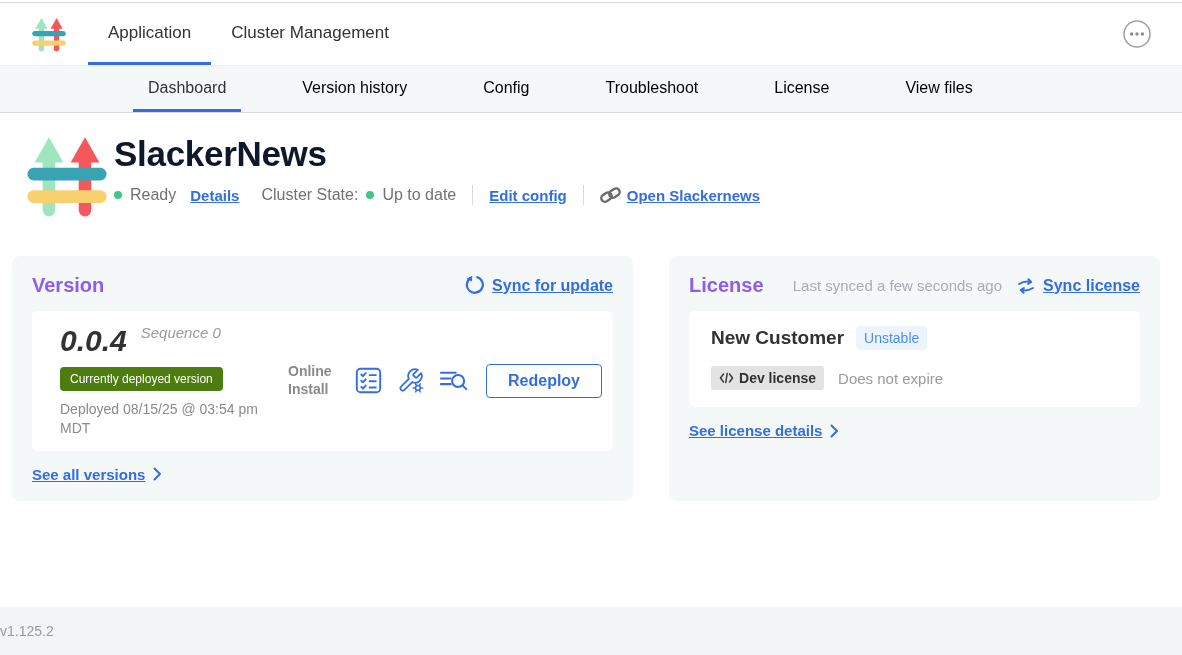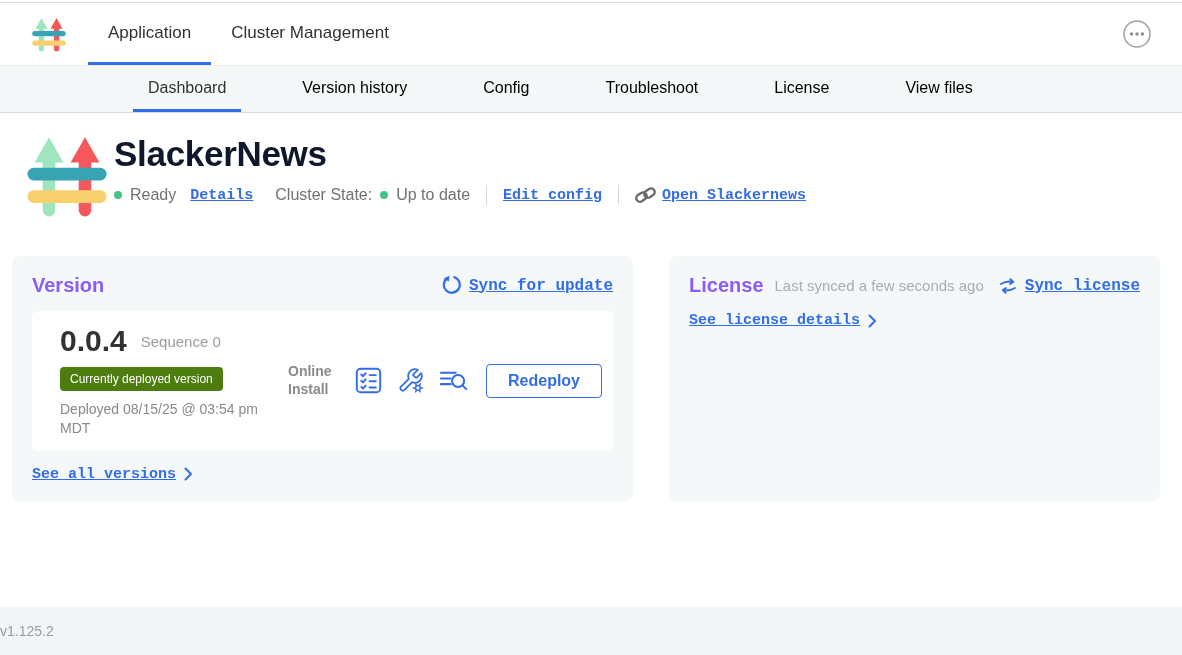--- a/index.html
+++ b/index.html
@@ -25,34 +25,34 @@
 
   
   .app-head { display:flex; padding:15px 0 0 22px; }
   .big-logo { width:90px; height:94px; flex:none; }
   .app-head-col { margin-left:2px; padding-top:6px; }
   .app-title { font-size:35px; font-weight:700; color:#0f172a; letter-spacing:-0.3px; }
   .status-row { display:flex; align-items:center; margin-top:11px; font-size:16px; color:#717171; }
   .dot { width:8px; height:8px; border-radius:50%; background:#44c585; flex:none; }
   .sp8 { width:8px; } .sp14 { width:14px; } .sp22 { width:22px; }
   .vdiv { width:1px; height:20px; background:#d9d9d9; margin:0 16px; }
-  a.link { color:#326de6; font-weight:700; text-decoration:underline; font-size:15px; cursor:pointer;font-family:Liberation Mono, monospace; }
+  a.link { color:#326de6; font-weight:700; text-decoration:underline; font-size:15px; cursor:pointer; }
   .linklg { font-size:16px !important; }
 
   
   .cards { display:flex; gap:36px; padding:34px 22px 0 12px; }
   .card { flex:1; background:#f5f8f9; border-radius:8px; padding:18px 20px; }
   .card-head { display:flex; align-items:center; }
   .card-title { font-size:20px; font-weight:700; color:#8b5cf6; }
   .head-right { margin-left:auto; display:flex; align-items:center; gap:8px; }
   .inner { background:#fff; border-radius:6px; margin-top:14px; }
 
   .v-inner { padding:13px 11px 13px 28px; display:flex; align-items:center; }
   .v-left { width:228px; flex:none; }
-  .v-num-row { display:flex; align-items:center; }
+  .v-num-row { display:flex; align-items:flex-start;font-style:italic; }
   .v-num { font-size:30px; font-weight:800; color:#323232; }
   .v-seq { font-size:15px; color:#9b9b9b; margin-left:14px; }
   .deployed-badge { display:inline-block; margin-top:9px; background:#4d7c0f; color:#fff; font-size:12px; padding:5px 10px; border-radius:4px; }
   .deployed-at { margin-top:9px; font-size:14px; color:#8a8a8a; line-height:1.35; width:215px; }
   .v-right { display:flex; align-items:center; gap:15px; margin-left:auto; }
   .install-type { font-size:14px; font-weight:700; color:#8a8a8a; width:52px; line-height:1.25; }
   .icon-btn { background:none; border:none; padding:0; cursor:pointer; display:flex; }
   .redeploy { background:#fff; border:1px solid #326de6; color:#326de6; font-weight:700; font-size:16px; padding:7px 21px; border-radius:4px; cursor:pointer; margin-left:2px; font-family:inherit; }
   .card-foot { margin-top:15px; display:flex; align-items:center; gap:8px; }
 
@@ -257,20 +257,39 @@
           <svg width="20" height="18" viewBox="0 0 20 18" fill="none" stroke="#326de6" stroke-width="1.9" stroke-linecap="round" stroke-linejoin="round" aria-hidden="true">
             <path d="M3 7 Q9 3.5 14.5 5"></path>
             <polyline points="12.4,2.2 15.2,4.9 12.1,6.9"></polyline>
             <path d="M17 11 Q11 14.5 5.5 13"></path>
             <polyline points="7.6,15.8 4.8,13.1 7.9,11.1"></polyline>
           </svg>
         </span>
         <a class="link linklg" style="margin-left:7px;">Sync license</a>
       </div>
 
+      <div class="inner lic-inner">
+        <div class="lic-row1">
+          <span class="cust-name">New Customer</span>
+          <span class="chan-badge">Unstable</span>
+        </div>
+        <div class="lic-row2">
+          <span class="dev-badge">
+            <span style="display:flex;">
+              <svg width="15" height="12" viewBox="0 0 15 12" fill="none" stroke="#3a3a3a" stroke-width="1.5" stroke-linecap="round" stroke-linejoin="round" aria-hidden="true">
+                <polyline points="4.5,2 1.5,6 4.5,10"></polyline>
+                <polyline points="10.5,2 13.5,6 10.5,10"></polyline>
+                <line x1="8.2" y1="1.5" x2="6.8" y2="10.5"></line>
+              </svg>
+            </span>
+            <span>Dev license</span>
+          </span>
+          <span class="expiry">Does not expire</span>
+        </div>
+      </div>
 
       <div class="card-foot">
         <a class="link">See license details</a>
         <span style="display:flex;">
           <svg width="9" height="14" viewBox="0 0 9 14" fill="none" stroke="#326de6" stroke-width="2" stroke-linecap="round" stroke-linejoin="round" aria-hidden="true">
               <polyline points="1.5,1.5 7,7 1.5,12.5"></polyline>
             </svg>
         </span>
       </div>
     </div>

